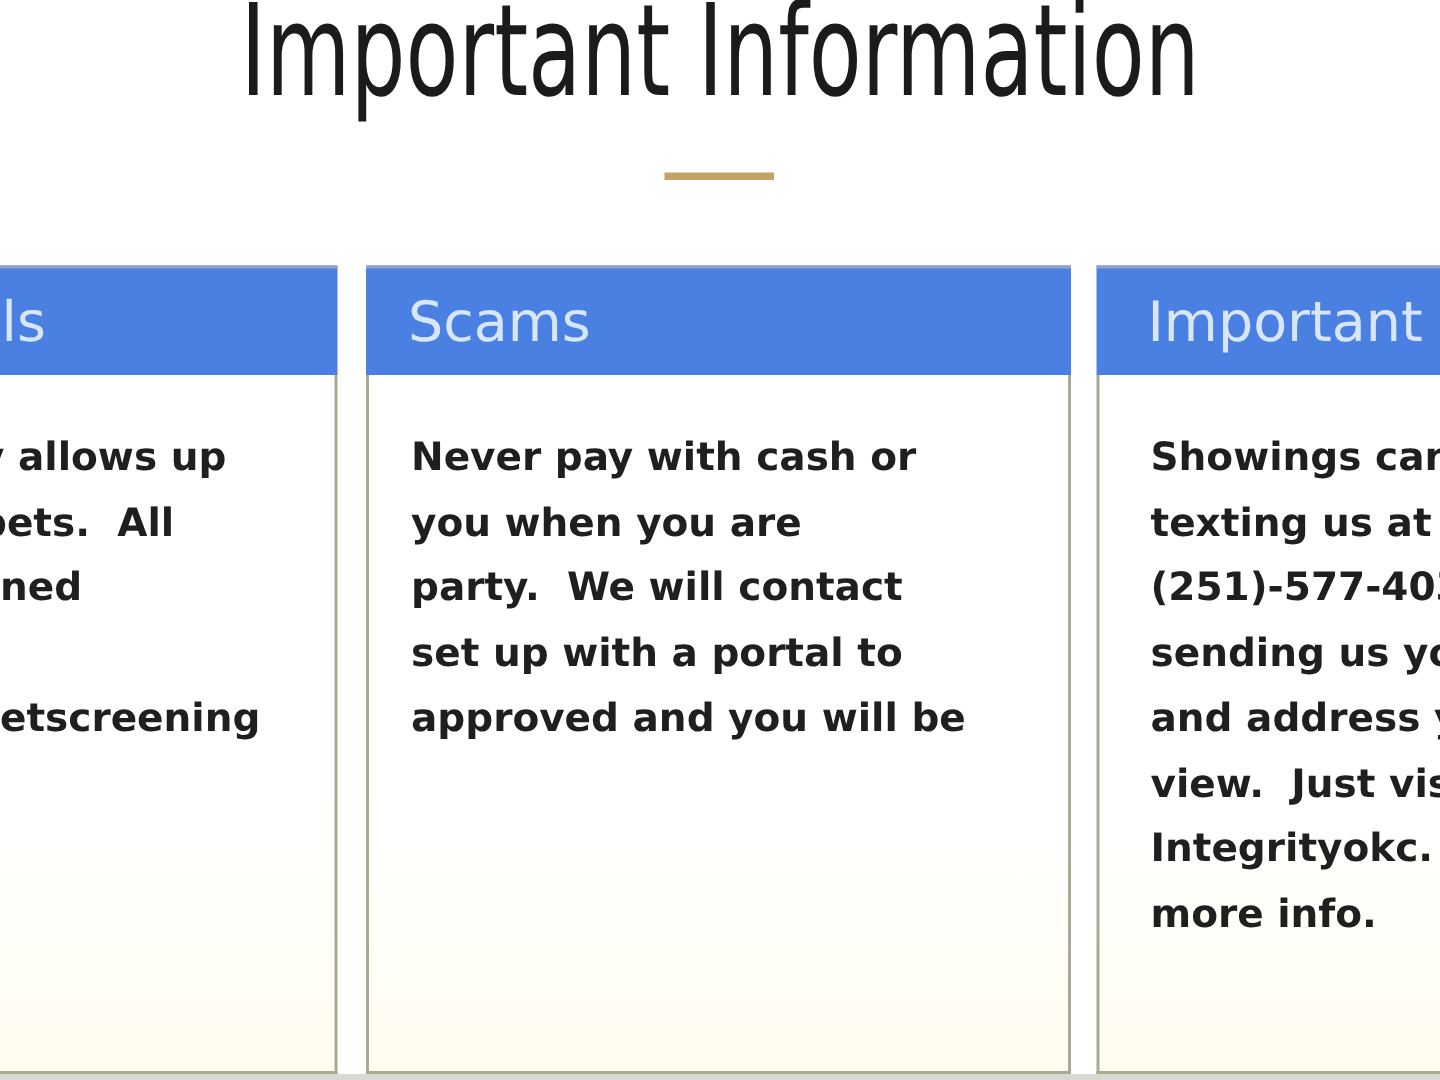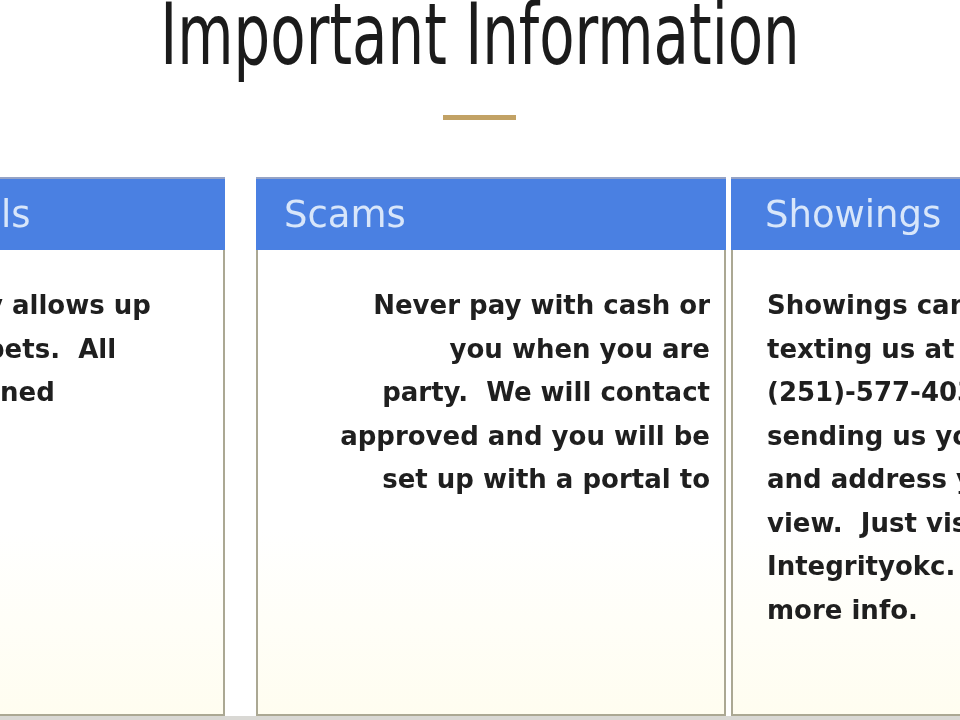--- a/index.html
+++ b/index.html
@@ -59,23 +59,23 @@
     white-space:pre;
   }
 
   
   .card-left{left:-245px;}
   .card-left .card-header{padding-left:246px;}
   .card-left .line{margin-left:243px;}
   .card-left .line.cut{margin-left:229px;}
 
   
-  .card-mid{left:256px;text-align:right;}
+  .card-mid{left:244px;}
   .card-mid .card-header{padding-left:28px;}
-  .card-mid .card-body{padding-right:14px;}
+  .card-mid .card-body{padding-left:28px;padding-right:14px;}
 
   
   .card-right{left:731px;}
   .card-right .card-header{padding-left:34px;}
   .card-right .card-body{padding-left:34px;}
 
   .bottom-strip{
     position:absolute;left:0;top:716px;width:960px;height:4px;
     background:var(--bottom_strip);
   }
@@ -90,39 +90,40 @@
 
   <section class="card card-left">
     <div class="card-header">
       <span>ls</span>
     </div>
     <div class="card-body">
       <div class="line cut">y allows up</div>
       <div class="line cut">pets.  All</div>
       <div class="line">ned</div>
       <div class="line"></div>
+      <div class="line">etscreening</div>
     </div>
   </section>
 
   <section class="card card-mid">
     <div class="card-header">
       <span>Scams</span>
     </div>
     <div class="card-body">
       <div class="line">Never pay with cash or</div>
       <div class="line">you when you are</div>
       <div class="line">party.  We will contact</div>
+      <div class="line">set up with a portal to</div>
       <div class="line">approved and you will be</div>
-      <div class="line">set up with a portal to</div>
     </div>
   </section>
 
   <section class="card card-right">
     <div class="card-header">
-      <span>Showings</span>
+      <span>Important</span>
     </div>
     <div class="card-body">
       <div class="line">Showings can</div>
       <div class="line">texting us at</div>
       <div class="line">(251)-577-403</div>
       <div class="line">sending us yo</div>
       <div class="line">and address y</div>
       <div class="line">view.  Just vis</div>
       <div class="line">Integrityokc.</div>
       <div class="line">more info.</div>

